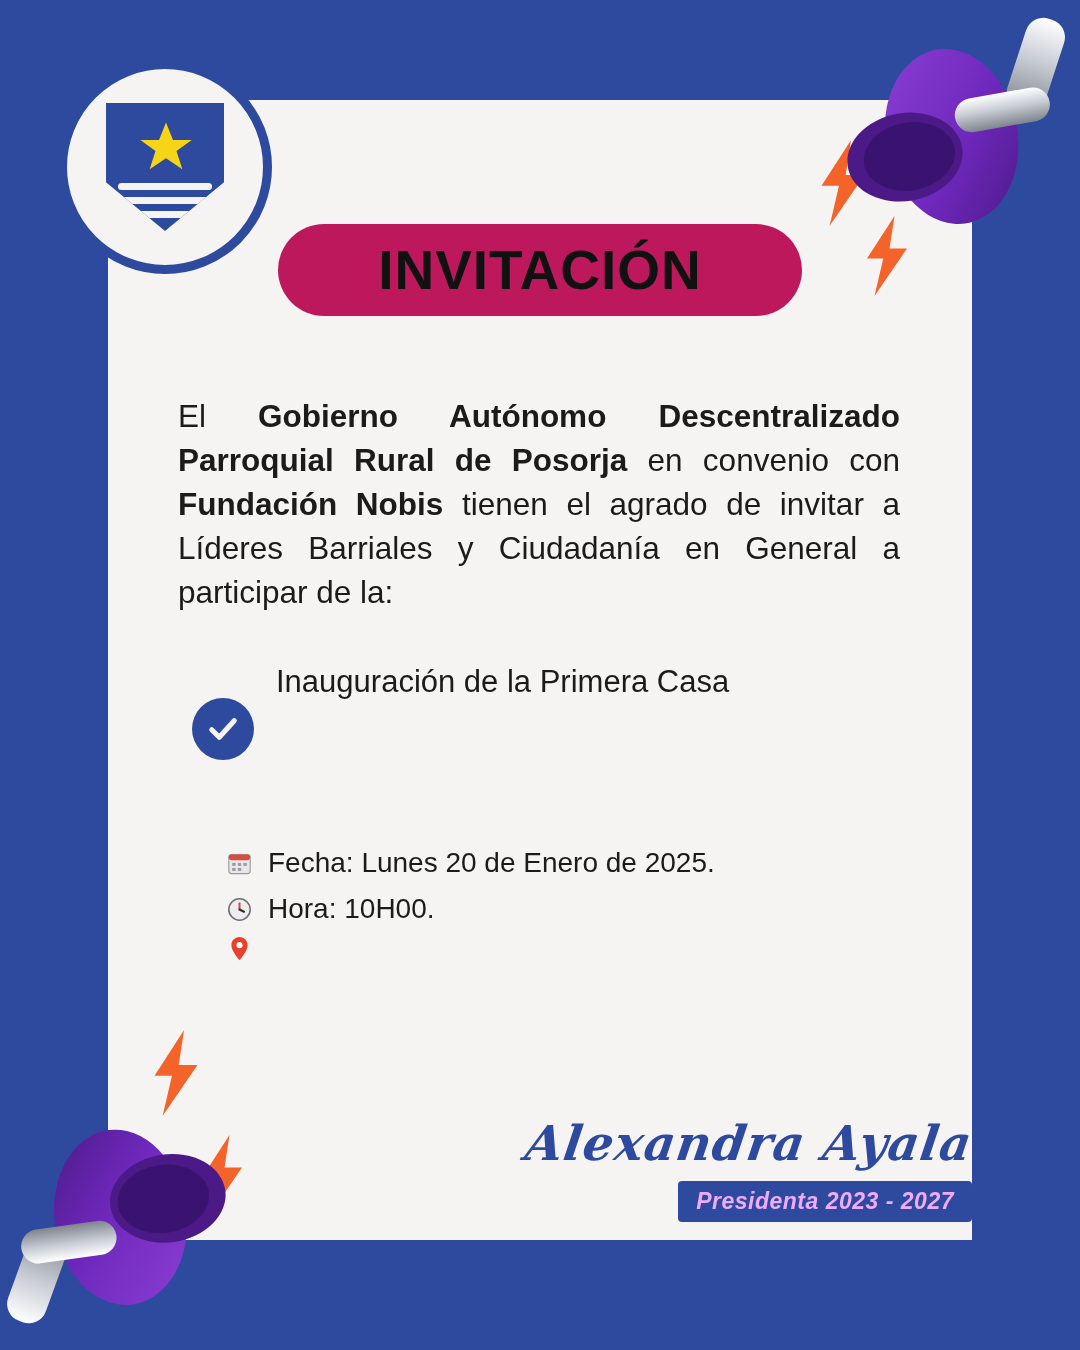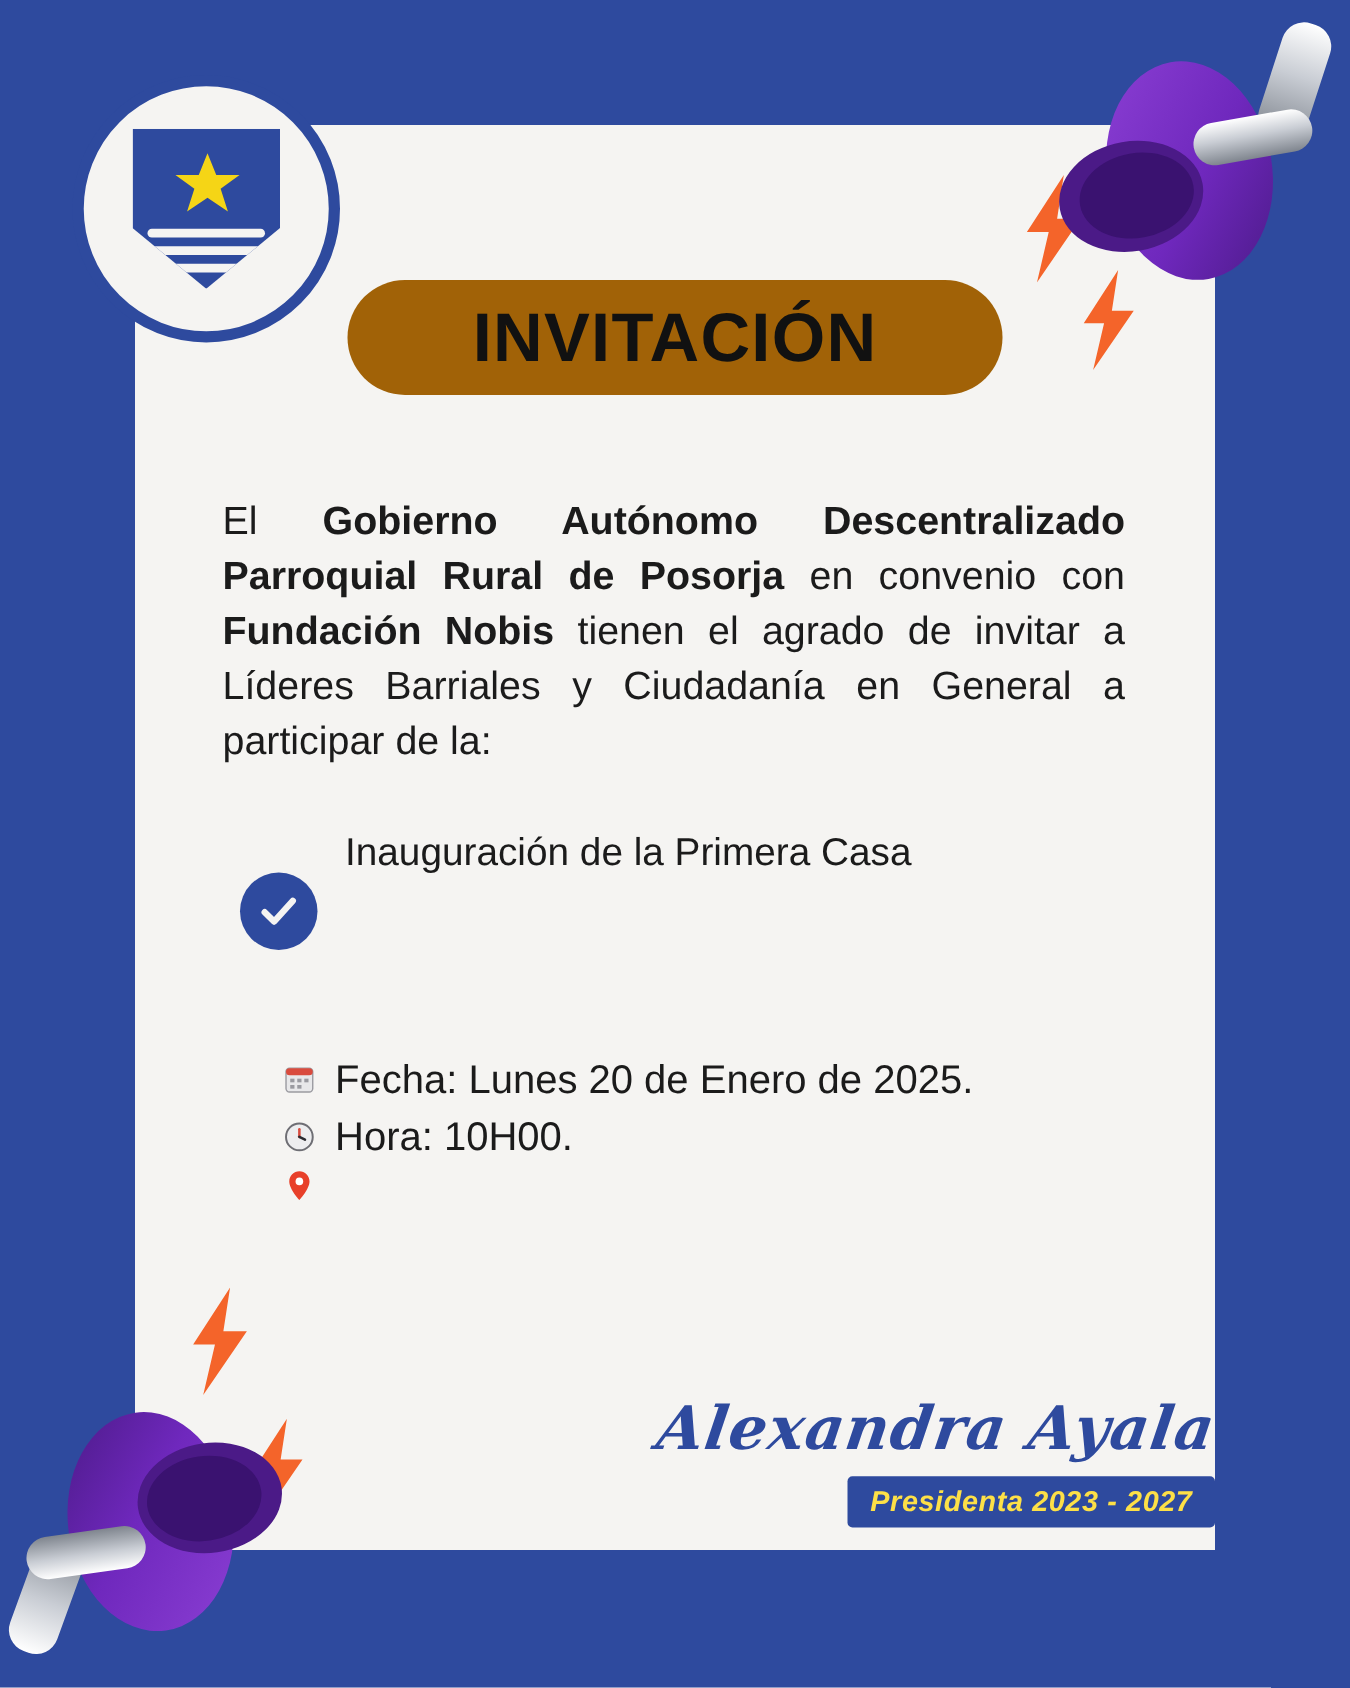--- a/index.html
+++ b/index.html
@@ -88,21 +88,21 @@
   .bolt-c { left: 148px; top: 1030px; width: 56px; height: 86px; }
   .bolt-d { left: 196px; top: 1135px; width: 52px; height: 80px; }
 
   
   .title-pill {
     position: absolute;
     left: 278px;
     top: 224px;
     width: 524px;
     height: 92px;
-    background: #a16207;
+    background: #be185d;
     border-radius: 46px;
     display: flex;
     align-items: center;
     justify-content: center;
     z-index: 12;
   }
   .title-pill span {
     font-size: 55px;
     font-weight: bold;
     letter-spacing: 1px;
@@ -156,21 +156,21 @@
     position: absolute;
     left: 224px;
     top: 840px;
     width: 700px;
     z-index: 12;
   }
   .detail-row {
     display: flex;
     align-items: center;
     gap: 14px;
-    font-size: 32px;
+    font-size: 28px;
     line-height: 46px;
     color: #1b1b1b;
   }
   .detail-icon {
     width: 30px;
     height: 32px;
     flex: 0 0 auto;
     display: flex;
     align-items: center;
     justify-content: center;
@@ -191,21 +191,21 @@
     font-size: 48px;
     color: #2e4a9e;
     transform: skewX(-8deg);
     letter-spacing: 1px;
   }
   .sig-role {
     display: inline-block;
     margin-top: 10px;
     padding: 7px 18px;
     background: #2e4a9e;
-    color: #fde047;
+    color: #f0abfc;
     font-style: italic;
     font-weight: bold;
     font-size: 23px;
     border-radius: 4px;
     letter-spacing: 0.5px;
   }
 </style>
 </head>
 <body>
 

